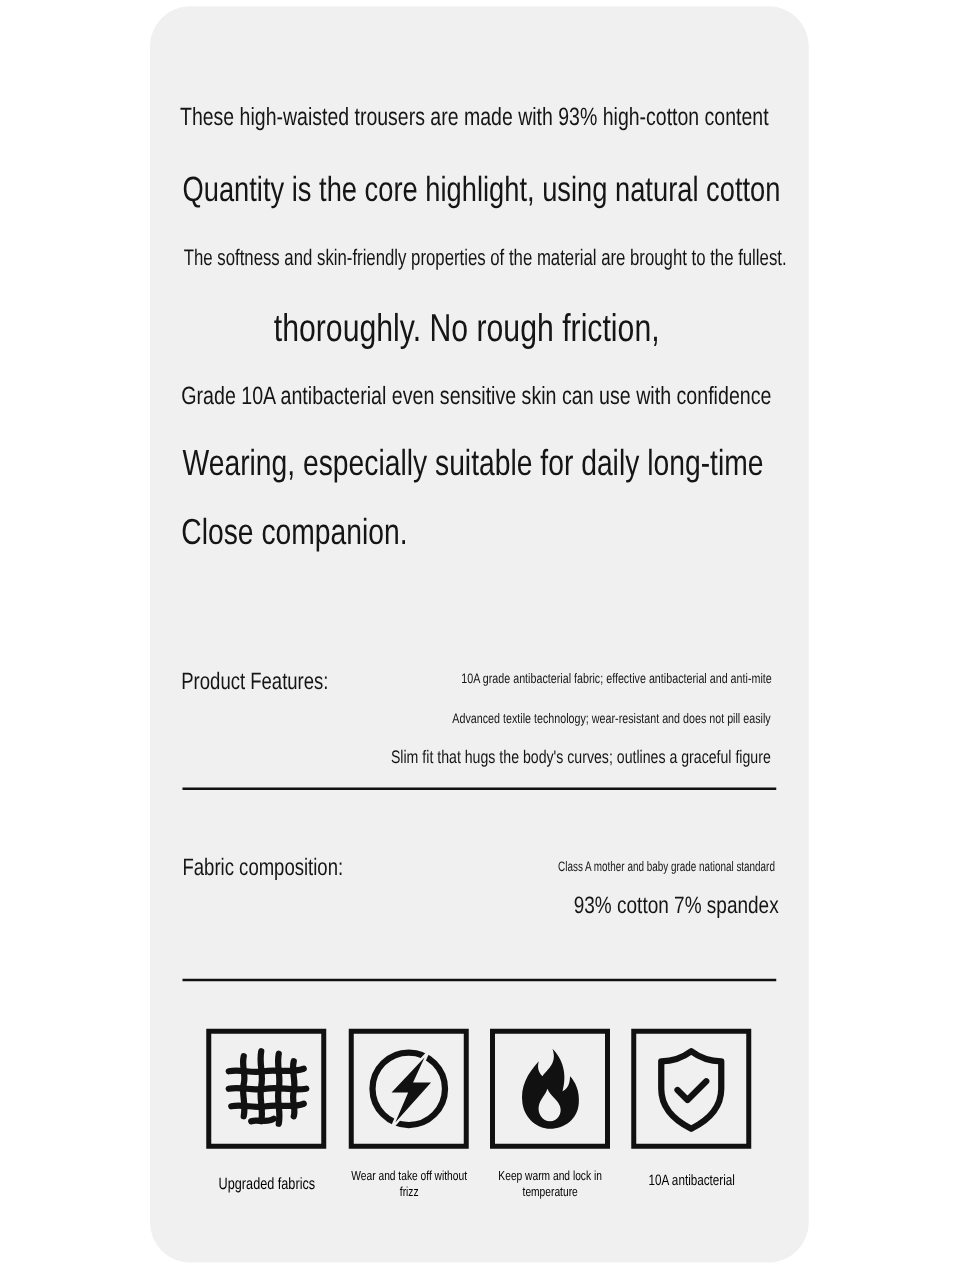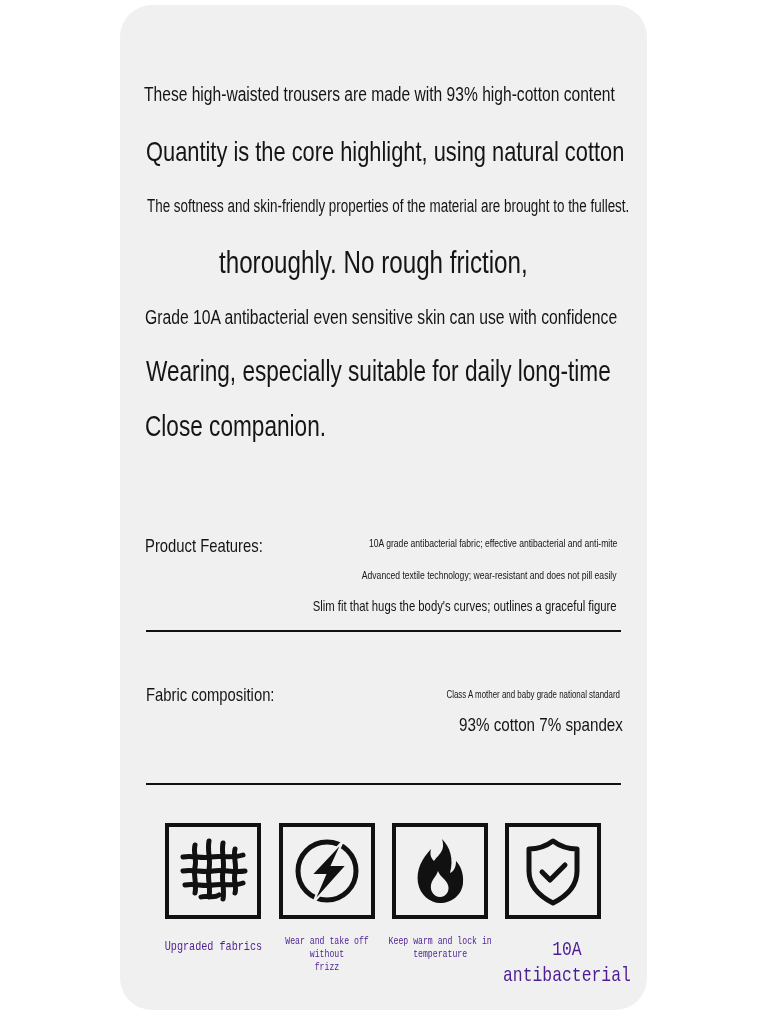--- a/index.html
+++ b/index.html
@@ -82,22 +82,22 @@
       display: flex;
       align-items: center;
       justify-content: center;
     }
     .icon-box svg { width: 80px; height: 80px; }
     .icon-caption {
       position: absolute;
       left: -20px;
       width: 136px;
       text-align: center;
-      color: #4c1d95;
-      font-family: Liberation Mono, monospace;
+      color: #000000;
+      font-family: Liberation Sans, sans-serif;
     }
     .cap-inner {
       display: inline-block;
       transform-origin: center top;
       line-height: 1.25;
     }
   </style>
 </head>
 <body>
 
@@ -173,19 +173,19 @@
       </div>
     </div>
 
     <div class="icon-item" style="left:340px;">
       <div class="icon-box">
         <svg viewBox="0 0 80 80" fill="none" stroke="#111" stroke-width="5" stroke-linejoin="round" stroke-linecap="round">
           <path d="M40 10 C32 16 24 18 16 18 L16 40 C16 56 28 66 40 72 C52 66 64 56 64 40 L64 18 C56 18 48 16 40 10 Z"></path>
           <path d="M29 41 L37 49 L52 34"></path>
         </svg>
       </div>
-      <div class="icon-caption" style="top:114px; font-size:21px;">
+      <div class="icon-caption" style="top:114px; font-size:12px;">
         <span class="cap-inner" style="transform:scaleX(0.78);">10A antibacterial</span>
       </div>
     </div>
 
   </div>
 </div>
 
 </body></html>

